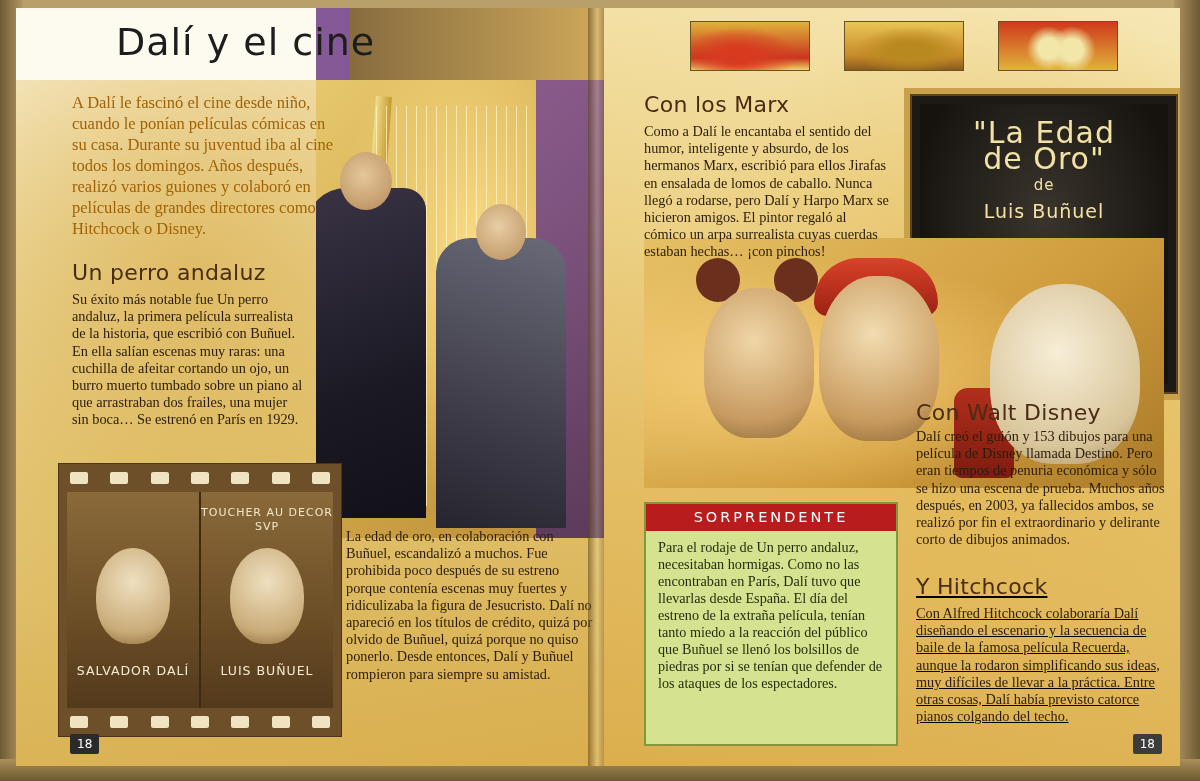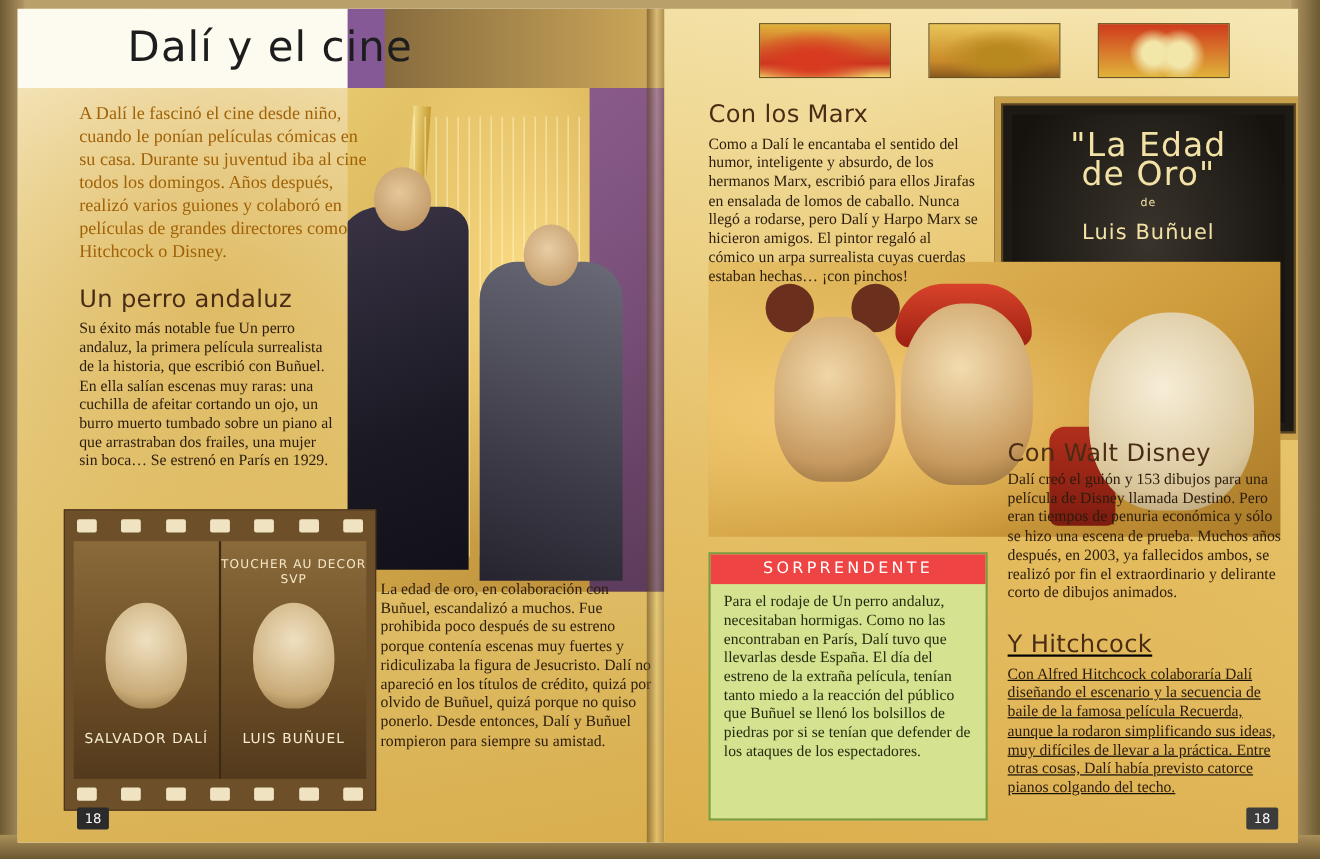--- a/index.html
+++ b/index.html
@@ -226,21 +226,21 @@
   .poster .pinner{
     position:absolute;inset:10px;
     background:radial-gradient(ellipse at 50% 40%,#3a342c,#16130f 75%);
   }
   .poster .ptxt{
     position:absolute;left:0;right:0;top:26px;text-align:center;
     color:#f2e2a6;font-family:"DejaVu Sans", sans-serif;
     font-size:19px;line-height:26px;letter-spacing:1px;
   }
   .poster .ptxt .big{font-size:30px;display:block;}
-  .poster .ptxt .small{font-size:10px;display:block;}
+  .poster .ptxt .small{font-size:15px;display:block;}
   .marx-art{
     position:absolute;left:40px;top:230px;width:520px;height:250px;
     background:
       radial-gradient(ellipse at 28% 55%, rgba(255,214,130,.8), rgba(214,160,60,0) 60%),
       linear-gradient(140deg,#e6c066,#cf9c3c 60%,#a97a29);
   }
   .marx-art .figA{
     position:absolute;left:60px;top:50px;width:110px;height:150px;border-radius:46% 46% 40% 40%;
     background:radial-gradient(circle at 45% 35%,#f0d6a6,#c79a61 70%,#8d6a38);
   }
@@ -272,21 +272,21 @@
     border-radius:14px 14px 8px 8px;
   }
 
   
   .sorp{
     position:absolute;left:40px;top:494px;width:250px;height:240px;
     background:#d5e28f;
     border:2px solid #7f9a3c;
   }
   .sorp-head{
-    background:#ef4444;color:#fff;
+    background:#b91c1c;color:#fff;
     font-family:"DejaVu Sans", sans-serif;
     text-align:center;font-size:14.5px;letter-spacing:3px;
     padding:5px 0 6px;
   }
   .sorp-body{
     padding:8px 12px 0 12px;
     font-size:14.2px;line-height:17px;color:#1f2a0c;
   }
 
   

